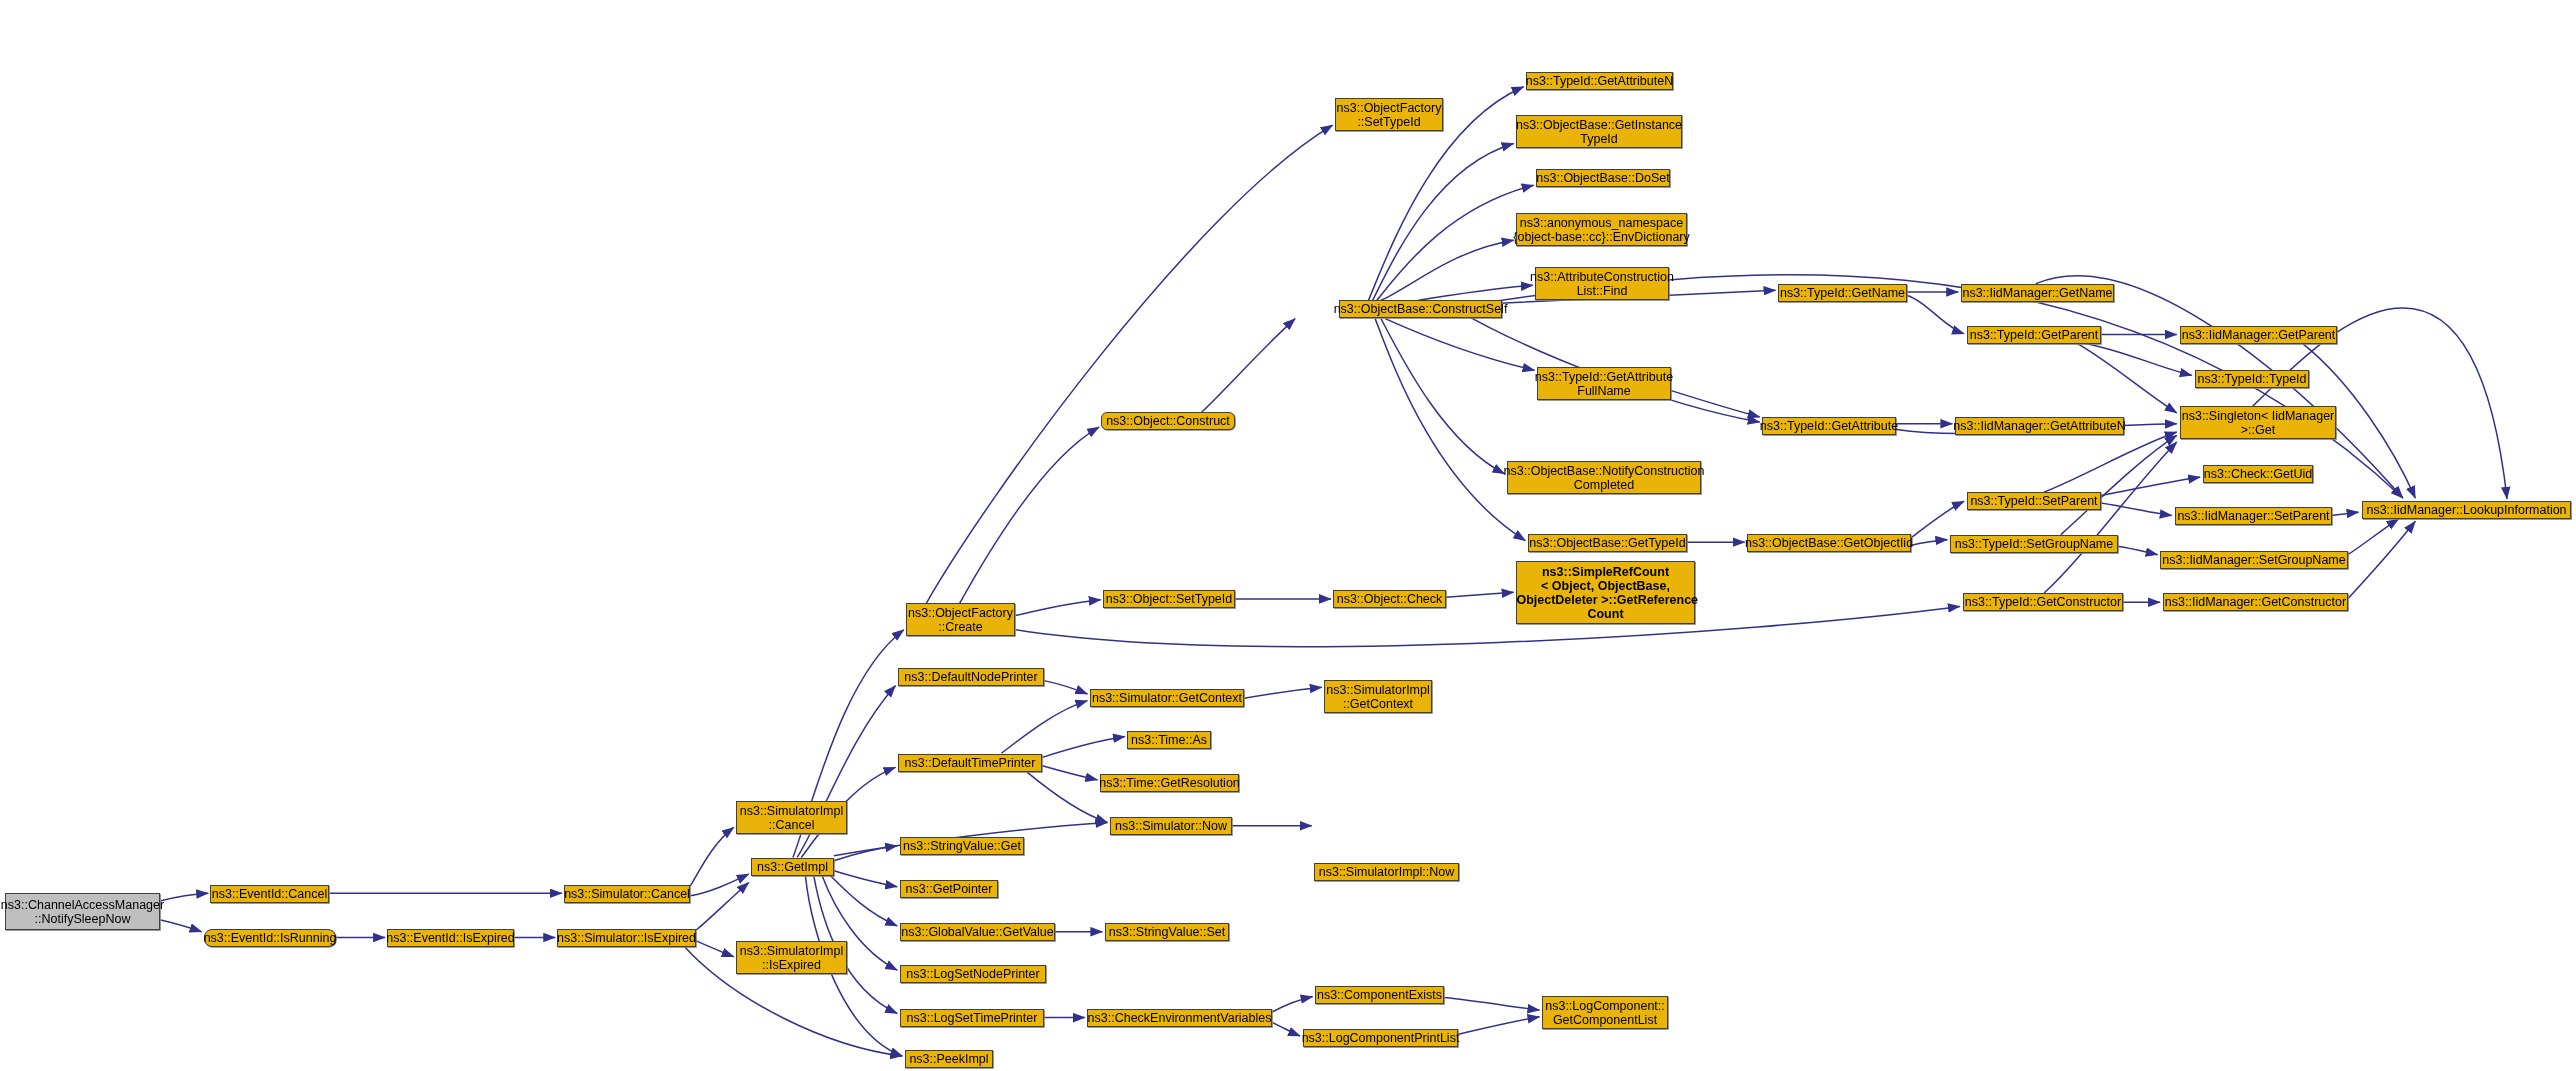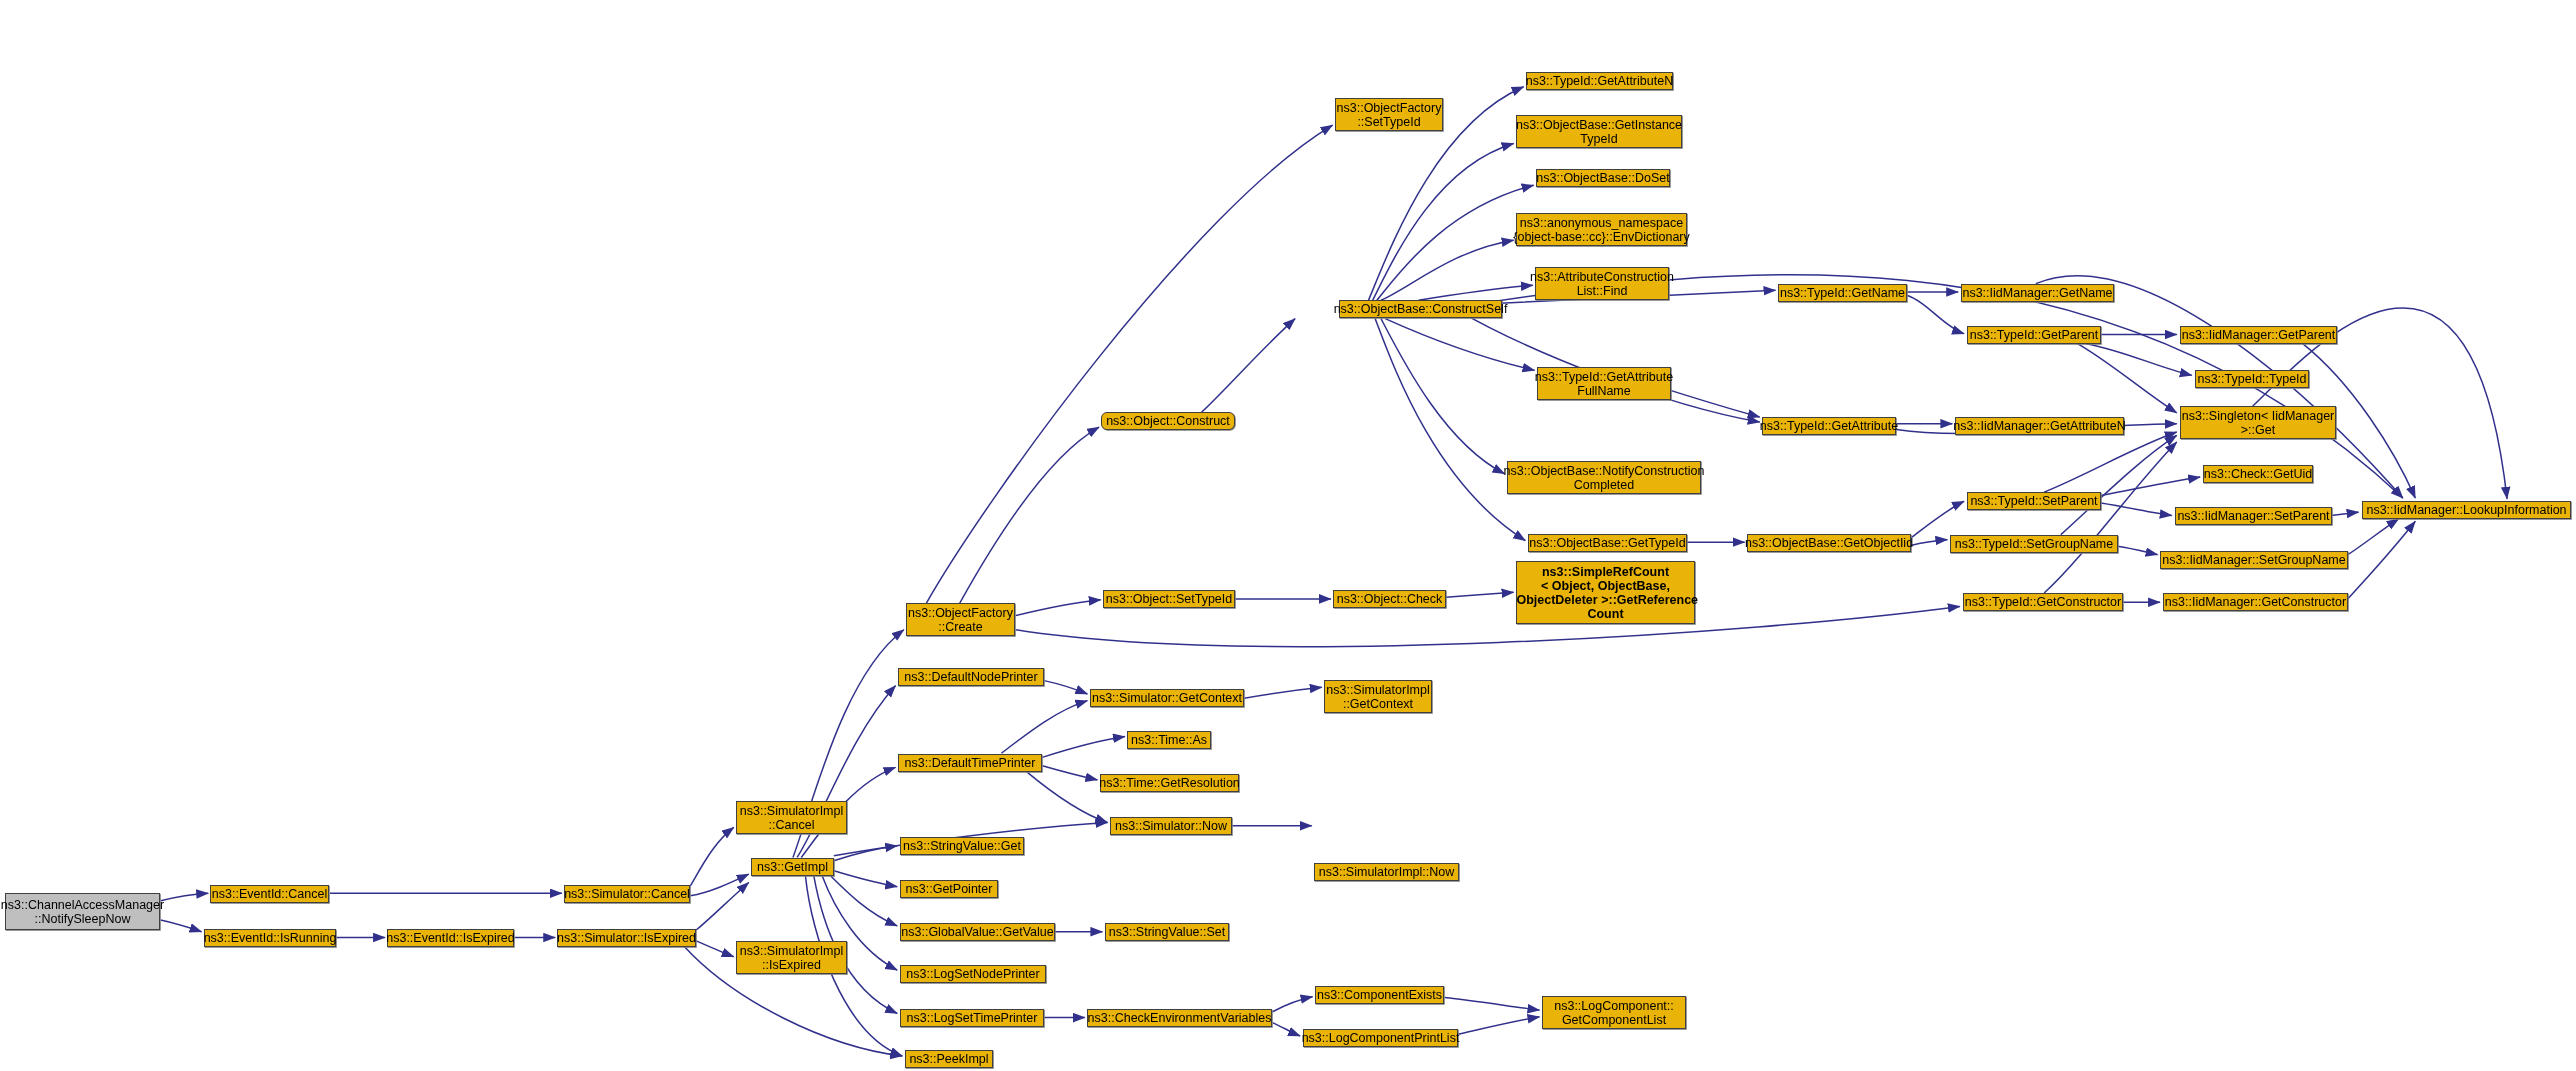--- a/index.html
+++ b/index.html
@@ -132,21 +132,21 @@
         <path d="M2544,722 L2589,722" marker-end="url(#arrow)"></path>
         <path d="M2814,718 C2840,690 2875,650 2895,625" marker-end="url(#arrow)"></path>
         <path d="M1747,368 C2000,330 2500,240 2880,597" marker-end="url(#arrow)"></path>
         <path d="M2700,487 C2760,430 2960,200 3005,598" marker-end="url(#arrow)"></path>
       </g>
   </svg>
   <div id="nodes">
       <div class="node root" style="left: 5px; top: 893px; width: 155px; height: 37px;"><span>ns3::ChannelAccessManager
 ::NotifySleepNow</span></div>
       <div class="node" style="left: 210px; top: 885px; width: 119px; height: 18.4px;"><span>ns3::EventId::Cancel</span></div>
-      <div class="node" style="left: 204px; top: 929px; width: 132px; height: 18.4px;"><span>ns3::EventId::IsRunning</span></div>
+      <div class="node" style="left: 204px; top: 929px; width: 132px; height: 18.4px; border-radius: 8px;"><span>ns3::EventId::IsRunning</span></div>
       <div class="node" style="left: 387px; top: 929px; width: 127px; height: 18.4px;"><span>ns3::EventId::IsExpired</span></div>
       <div class="node" style="left: 564px; top: 885px; width: 126px; height: 18.4px;"><span>ns3::Simulator::Cancel</span></div>
       <div class="node" style="left: 557px; top: 929px; width: 139px; height: 18.4px;"><span>ns3::Simulator::IsExpired</span></div>
       <div class="node" style="left: 736px; top: 801px; width: 111px; height: 33px;"><span>ns3::SimulatorImpl
 ::Cancel</span></div>
       <div class="node" style="left: 736px; top: 941px; width: 111px; height: 33px;"><span>ns3::SimulatorImpl
 ::IsExpired</span></div>
       <div class="node" style="left: 751px; top: 858px; width: 83px; height: 18.4px;"><span>ns3::GetImpl</span></div>
       <div class="node" style="left: 898px; top: 668px; width: 146px; height: 18.4px;"><span>ns3::DefaultNodePrinter</span></div>
       <div class="node" style="left: 898px; top: 754px; width: 144px; height: 18.4px;"><span>ns3::DefaultTimePrinter</span></div>
@@ -160,21 +160,21 @@
       <div class="node" style="left: 1324px; top: 680px; width: 108px; height: 33px;"><span>ns3::SimulatorImpl
 ::GetContext</span></div>
       <div class="node" style="left: 1127px; top: 731px; width: 84px; height: 18.4px;"><span>ns3::Time::As</span></div>
       <div class="node" style="left: 1100px; top: 774px; width: 139px; height: 18.4px;"><span>ns3::Time::GetResolution</span></div>
       <div class="node" style="left: 1110px; top: 817px; width: 122px; height: 18.4px;"><span>ns3::Simulator::Now</span></div>
       <div class="node" style="left: 1314px; top: 863px; width: 145px; height: 18.4px;"><span>ns3::SimulatorImpl::Now</span></div>
       <div class="node" style="left: 1105px; top: 923px; width: 124px; height: 18.4px;"><span>ns3::StringValue::Set</span></div>
       <div class="node" style="left: 1087px; top: 1009px; width: 185px; height: 18.4px;"><span>ns3::CheckEnvironmentVariables</span></div>
       <div class="node" style="left: 1315px; top: 986px; width: 129px; height: 18.4px;"><span>ns3::ComponentExists</span></div>
       <div class="node" style="left: 1303px; top: 1029px; width: 155px; height: 18.4px;"><span>ns3::LogComponentPrintList</span></div>
-      <div class="node" style="left: 1542px; top: 996px; width: 144px; height: 33px;"><span>ns3::LogComponent::
+      <div class="node" style="left: 1542px; top: 996px; width: 126px; height: 33px;"><span>ns3::LogComponent::
 GetComponentList</span></div>
       <div class="node" style="left: 906px; top: 603px; width: 109px; height: 33px;"><span>ns3::ObjectFactory
 ::Create</span></div>
       <div class="node" style="left: 1103px; top: 590px; width: 132px; height: 18.4px;"><span>ns3::Object::SetTypeId</span></div>
       <div class="node" style="left: 1333px; top: 590px; width: 113px; height: 18.4px;"><span>ns3::Object::Check</span></div>
       <div class="node" style="left: 1516px; top: 561px; width: 179px; height: 63px; font-weight: bold;"><span>ns3::SimpleRefCount
 &lt; Object, ObjectBase,
  ObjectDeleter &gt;::GetReference
 Count</span></div>
       <div class="node" style="left: 1101px; top: 412px; width: 134px; height: 18.4px; border-radius: 6px;"><span>ns3::Object::Construct</span></div>

